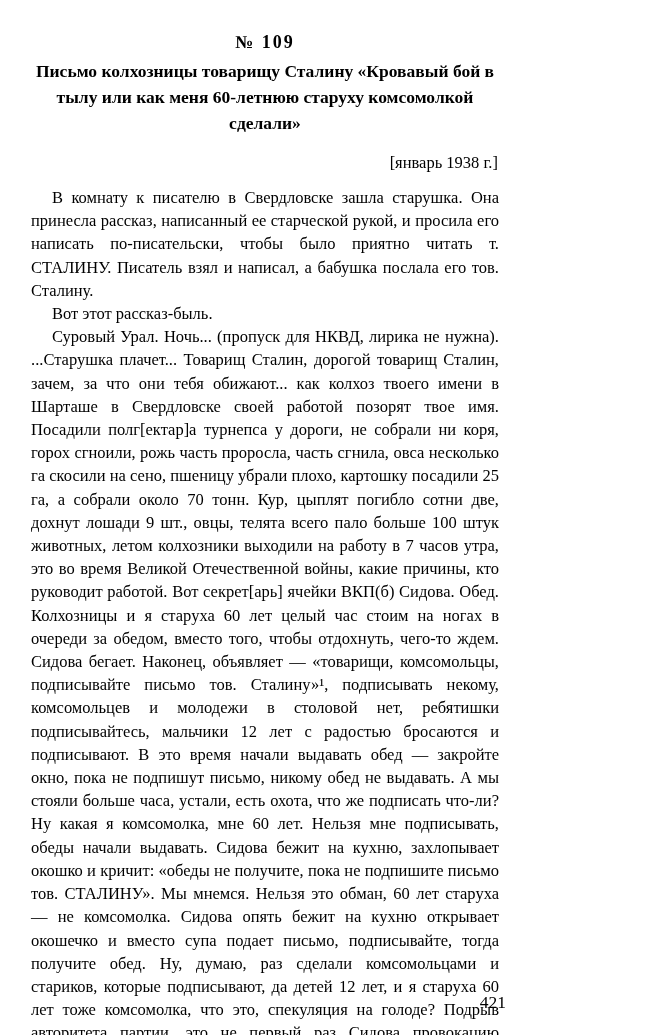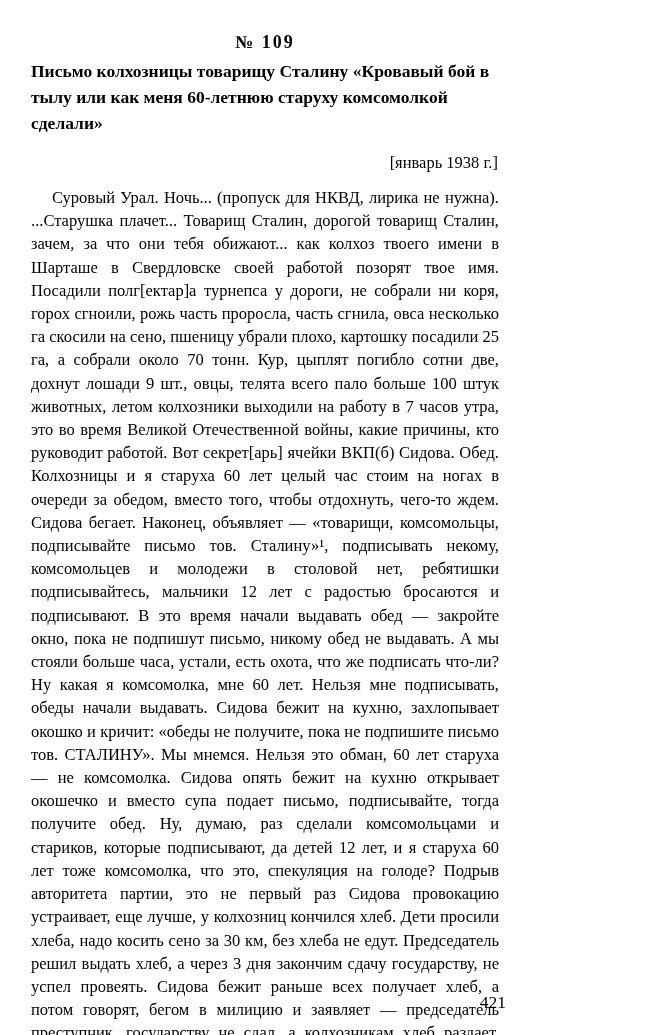--- a/index.html
+++ b/index.html
@@ -19,20 +19,21 @@
     overflow: hidden;
   }
   .doc-number {
     text-align: center;
     font-weight: bold;
     font-size: 18px;
     letter-spacing: 2px;
     margin-top: 4px;
   }
   .doc-title {
+    text-align: center;
     font-weight: bold;
     font-size: 17.5px;
     line-height: 26px;
     margin: 5px auto 16px auto;
     max-width: 588px;
   }
   .doc-date {
     text-align: right;
     font-size: 16.5px;
     margin-top: 17px;
@@ -60,18 +61,20 @@
 
 <div class="page">
 
   <div class="doc-number">№  109</div>
 
   <h1 class="doc-title">Письмо колхозницы товарищу Сталину «Кровавый бой в тылу или как меня 60-летнюю старуху комсомолкой сделали»</h1>
 
   <div class="doc-date">[январь 1938 г.]</div>
 
   <div class="doc-body">
+      <p>В комнату к писателю в Свердловске зашла старушка. Она принесла рассказ, написанный ее старческой рукой, и просила его написать по-писательски, чтобы было приятно читать т. СТАЛИНУ. Писатель взял и написал, а бабушка послала его тов. Сталину.</p>
+      <p>Вот этот рассказ-быль.</p>
       <p>Суровый Урал. Ночь... (пропуск для НКВД, лирика не нужна). ...Старушка плачет... Товарищ Сталин, дорогой товарищ Сталин, зачем, за что они тебя обижают... как колхоз твоего имени в Шарташе в Свердловске своей работой позорят твое имя. Посадили полг[ектар]а турнепса у дороги, не собрали ни коря, горох сгноили, рожь часть проросла, часть сгнила, овса несколько га скосили на сено, пшеницу убрали плохо, картошку посадили 25 га, а собрали около 70 тонн. Кур, цыплят погибло сотни две, дохнут лошади 9 шт., овцы, телята всего пало больше 100 штук животных, летом колхозники выходили на работу в 7 часов утра, это во время Великой Отечественной войны, какие причины, кто руководит работой. Вот секрет[арь] ячейки ВКП(б) Сидова. Обед. Колхозницы и я старуха 60 лет целый час стоим на ногах в очереди за обедом, вместо того, чтобы отдохнуть, чего-то ждем. Сидова бегает. Наконец, объявляет — «товарищи, комсомольцы, подписывайте письмо тов. Сталину»¹, подписывать некому, комсомольцев и молодежи в столовой нет, ребятишки подписывайтесь, мальчики 12 лет с радостью бросаются и подписывают. В это время начали выдавать обед — закройте окно, пока не подпишут письмо, никому обед не выдавать. А мы стояли больше часа, устали, есть охота, что же подписать что-ли? Ну какая я комсомолка, мне 60 лет. Нельзя мне подписывать, обеды начали выдавать. Сидова бежит на кухню, захлопывает окошко и кричит: «обеды не получите, пока не подпишите письмо тов. СТАЛИНУ». Мы мнемся. Нельзя это обман, 60 лет старуха — не комсомолка. Сидова опять бежит на кухню открывает окошечко и вместо супа подает письмо, подписывайте, тогда получите обед. Ну, думаю, раз сделали комсомольцами и стариков, которые подписывают, да детей 12 лет, и я старуха 60 лет тоже комсомолка, что это, спекуляция на голоде? Подрыв авторитета партии, это не первый раз Сидова провокацию устраивает, еще лучше, у колхозниц кончился хлеб. Дети просили хлеба, надо косить сено за 30 км, без хлеба не едут. Председатель решил выдать хлеб, а через 3 дня закончим сдачу государству, не успел провеять. Сидова бежит раньше всех получает хлеб, а потом говорят, бегом в милицию и заявляет — председатель преступник, государству не сдал, а колхозникам хлеб раздает, чуть не посадили председателя. Сенокос задержали. Все колхозники возмутились, Сидовой коммунистке можно, а нам нельзя и еще хуже стали работать. А вот говорят, Сидова в Рублевской достала бирки² для семейств погибших бойцов, да себе Сидова, кажется, 2 бирки или больше, да карточки получила на хлеб детям своим. В колхоз пришел в мае месяце Грунев, он любит детей и землю — крестьянское хозяйство, т. к. сам из* ни так и тянет в деревню, подал заявление в колхоз, эвакуированный, тяжело больной, но не может сидеть без работы. Шел мимо огорода, видит капустная рассада засохла — почему не поливаете? — Неког-</p>
     </div>
 
   <div class="page-number">421</div>
 
 </div>
 
 </body></html>

